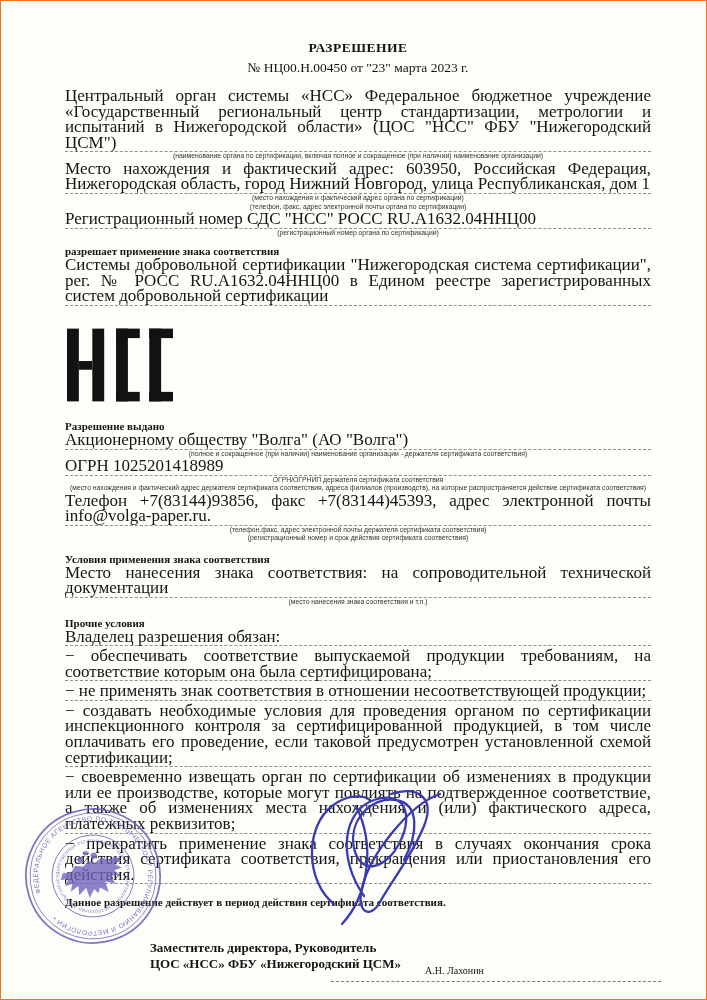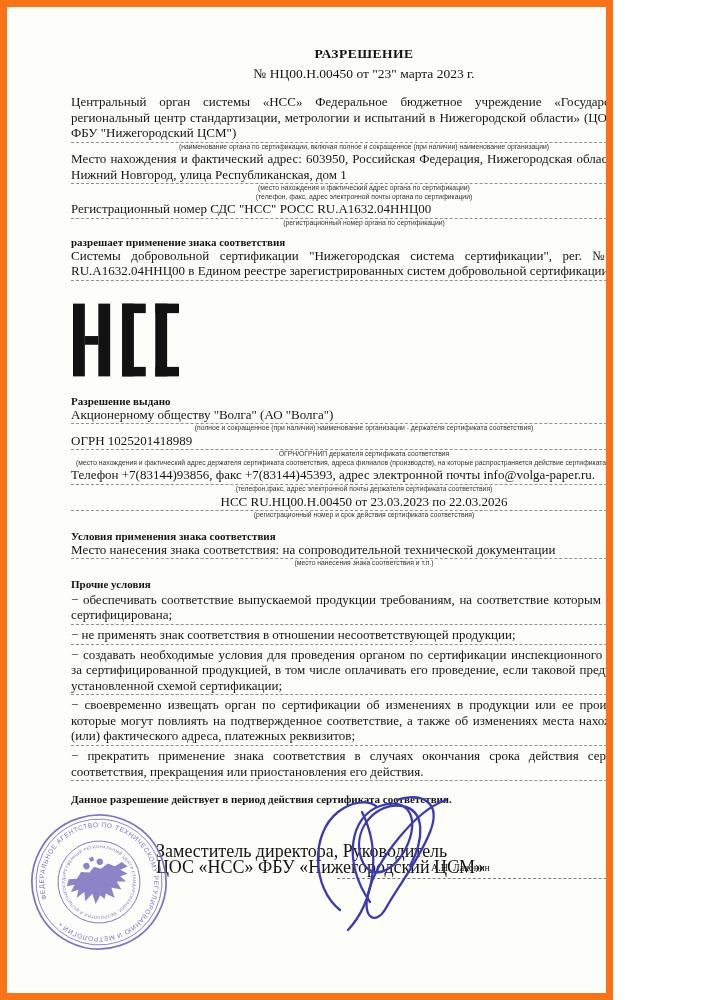--- a/index.html
+++ b/index.html
@@ -1,36 +1,36 @@
 <!DOCTYPE html>
 <html><head>
 <meta charset="utf-8">
 <style>
   html,body{margin:0;padding:0;}
   .page{
-    width:613px;height:1000px;position:relative;box-sizing:border-box;
-    background:#fdfdfa;border:7px solid #f97316;overflow:hidden;
+    width:707px;height:1000px;position:relative;box-sizing:border-box;
+    background:#fdfdfa;border:1px solid #f97316;overflow:hidden;
     font-family:"Liberation Serif", serif;color:#141414;
   }
   .content{position:absolute;left:64px;width:586px;top:0;}
   .t-center{text-align:center;}
   .title1{margin-top:39px;font-weight:bold;font-size:13.5px;letter-spacing:.5px;}
   .title2{font-weight:bold;font-size:13.5px;margin-top:3px;letter-spacing:.3px;}
   .title3{font-size:13.5px;margin-top:4px;}
   p{margin:0;}
-  .body-line{font-size:13px;line-height:15.6px;text-align:justify;}
+  .body-line{font-size:17px;line-height:15.6px;text-align:justify;}
   .dash{border-bottom:1px dashed #909090;padding-bottom:1px;}
   .caption{font-size:6.8px;line-height:8.5px;text-align:center;color:#333;font-family:"Liberation Sans",sans-serif;}
   .head{font-weight:bold;font-size:11px;}.mt6{margin-top:3px;}
   .mt8{margin-top:8px;}.mt10{margin-top:10px;}.mt12{margin-top:12px;}
   .logo{margin:14px 0 10px 2px;display:block;}
   .sr{position:absolute;width:1px;height:1px;overflow:hidden;clip:rect(0 0 0 0);}
   .bullet{margin-top:2px;}
   .signblock{position:relative;height:150px;margin-top:16px;}
-  .pos-lines{font-weight:normal;font-size:18px;line-height:16px;position:absolute;left:85px;top:22px;}
+  .pos-lines{font-weight:bold;font-size:13px;line-height:16px;position:absolute;left:85px;top:16px;}
   .sig-line{position:absolute;left:266px;top:57px;width:330px;border-bottom:1px dashed #7d7d7d;}
   .sig-name{position:absolute;left:360px;top:41px;font-size:10px;}
   .stamp{position:absolute;left:20px;top:803px;width:144px;height:144px;opacity:.88;}
   .signature-svg{position:absolute;left:293px;top:783px;width:180px;height:148px;}
 </style>
 </head>
 <body>
 
 <div class="page">
   <div class="content">
@@ -72,28 +72,28 @@
     <p class="caption">(полное и сокращенное (при наличии) наименование организации - держателя сертификата соответствия)</p>
 
     <p class="body-line dash">ОГРН 1025201418989</p>
     <p class="caption">ОГРН/ОГРНИП держателя сертификата соответствия</p>
 
     <p class="caption">(место нахождения и фактический адрес держателя сертификата соответствия, адреса филиалов (производств), на которые распространяется действие сертификата соответствия)</p>
 
     <p class="body-line dash">Телефон +7(83144)93856, факс +7(83144)45393, адрес электронной почты info@volga-paper.ru.</p>
     <p class="caption">(телефон,факс, адрес электронной почты держателя сертификата соответствия)</p>
 
-    <p class="body-line dash t-center" style="text-align:center;">НСС RU.НЦ00.Н.00450 от 23.03.2023 по 22.03.2026</p>
     <p class="caption">(регистрационный номер и срок действия сертификата соответствия)</p>
 
     <p class="head mt10">Условия применения знака соответствия</p>
     <p class="body-line dash">Место нанесения знака соответствия: на сопроводительной технической документации</p>
     <p class="caption">(место нанесения знака соответствия и т.п.)</p>
 
     <p class="head mt10">Прочие условия</p>
+    <p class="body-line dash">Владелец разрешения обязан:</p>
 
     <p class="body-line dash bullet">− обеспечивать соответствие выпускаемой продукции требованиям, на соответствие которым она была сертифицирована;</p>
     <p class="body-line dash bullet">− не применять знак соответствия в отношении несоответствующей продукции;</p>
     <p class="body-line dash bullet">− создавать необходимые условия для проведения органом по сертификации инспекционного контроля за сертифицированной продукцией, в том числе оплачивать его проведение, если таковой предусмотрен установленной схемой сертификации;</p>
     <p class="body-line dash bullet">− своевременно извещать орган по сертификации об изменениях в продукции или ее производстве, которые могут повлиять на подтвержденное соответствие, а также об изменениях места нахождения и (или) фактического адреса, платежных реквизитов;</p>
     <p class="body-line dash bullet">− прекратить применение знака соответствия в случаях окончания срока действия сертификата соответствия, прекращения или приостановления его действия.</p>
 
     <p class="head mt12">Данное разрешение действует в период действия сертификата соответствия.</p>
 
     <div class="signblock">

